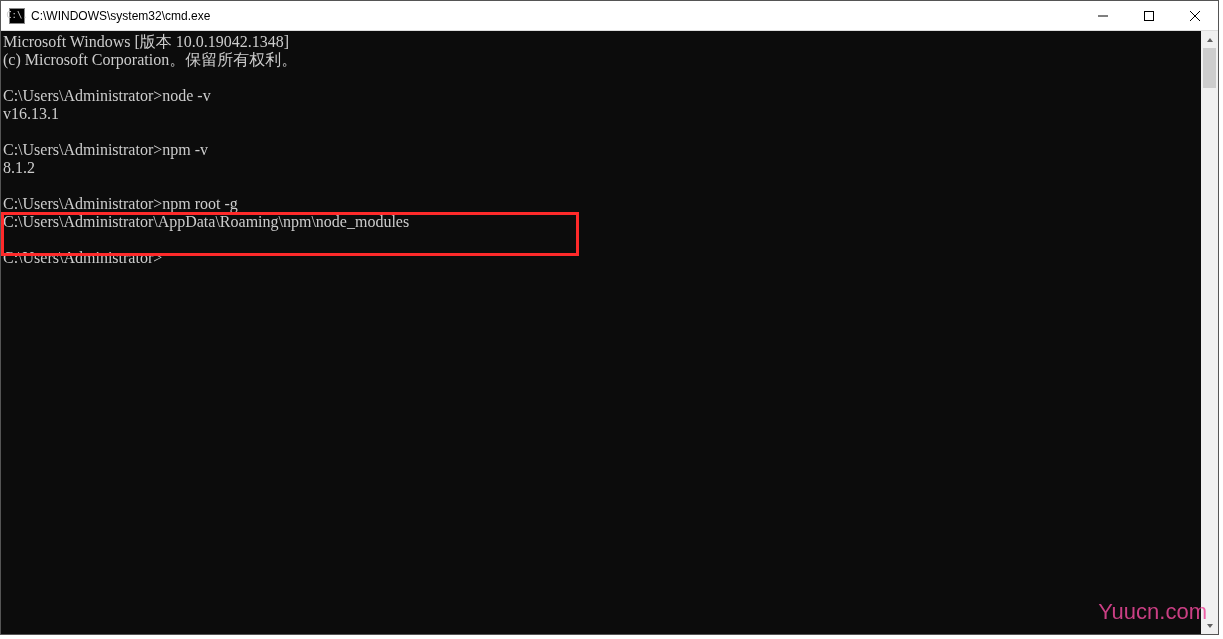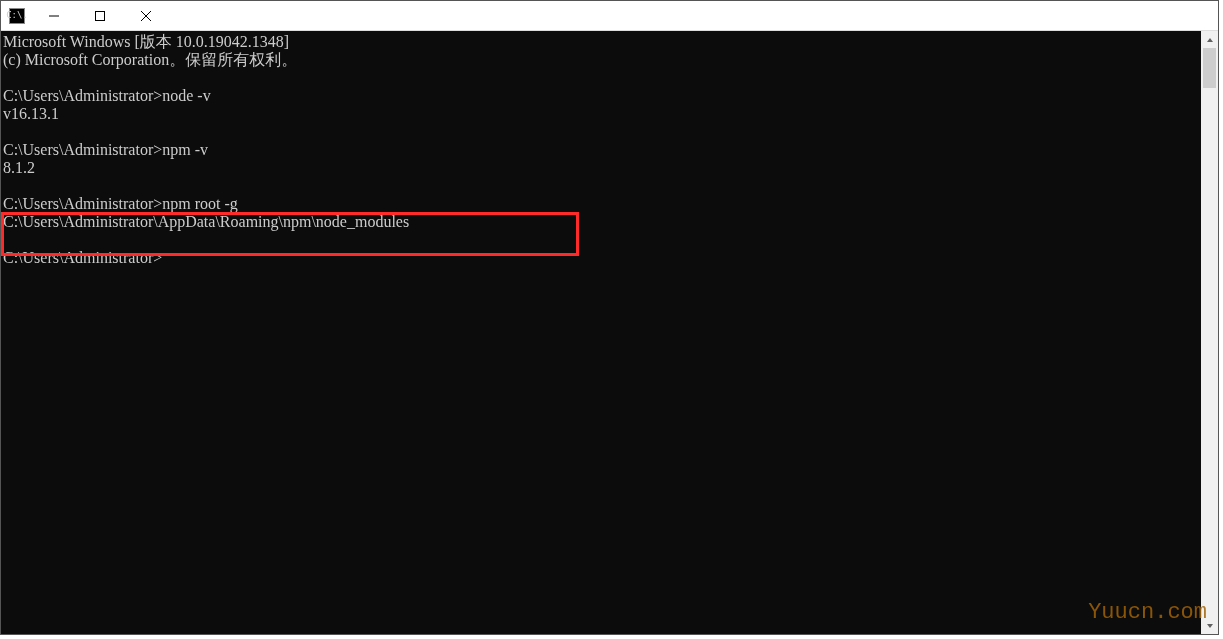--- a/index.html
+++ b/index.html
@@ -95,36 +95,37 @@
     }
     .highlight-box {
       position: absolute;
       border: 3px solid #ff2a2a;
       pointer-events: none;
     }
     .watermark {
       position: absolute;
       right: 16px;
       bottom: 14px;
-      color: #a16207;
-      font-family: Liberation Mono, monospace;
+      color: #ec4899;
+      font-family: Liberation Sans, sans-serif;
       font-size: 22px;
       opacity: 0.85;
       pointer-events: none;
     }
   </style>
 </head>
 <body>
 
 <div class="window">
 
   <div class="titlebar">
     <div class="titlebar-icon">
       <span>C:\.</span>
     </div>
+    <div class="titlebar-title">C:\WINDOWS\system32\cmd.exe</div>
     <div class="titlebar-controls">
       <div class="ctrl">
         <svg viewBox="0 0 10 10">
             <line x1="0" y1="5" x2="10" y2="5" stroke="#000" stroke-width="1"></line>
           </svg>
       </div>
       <div class="ctrl">
         <svg viewBox="0 0 10 10">
             <rect x="0.5" y="0.5" width="9" height="9" fill="none" stroke="#000" stroke-width="1"></rect>
           </svg>

